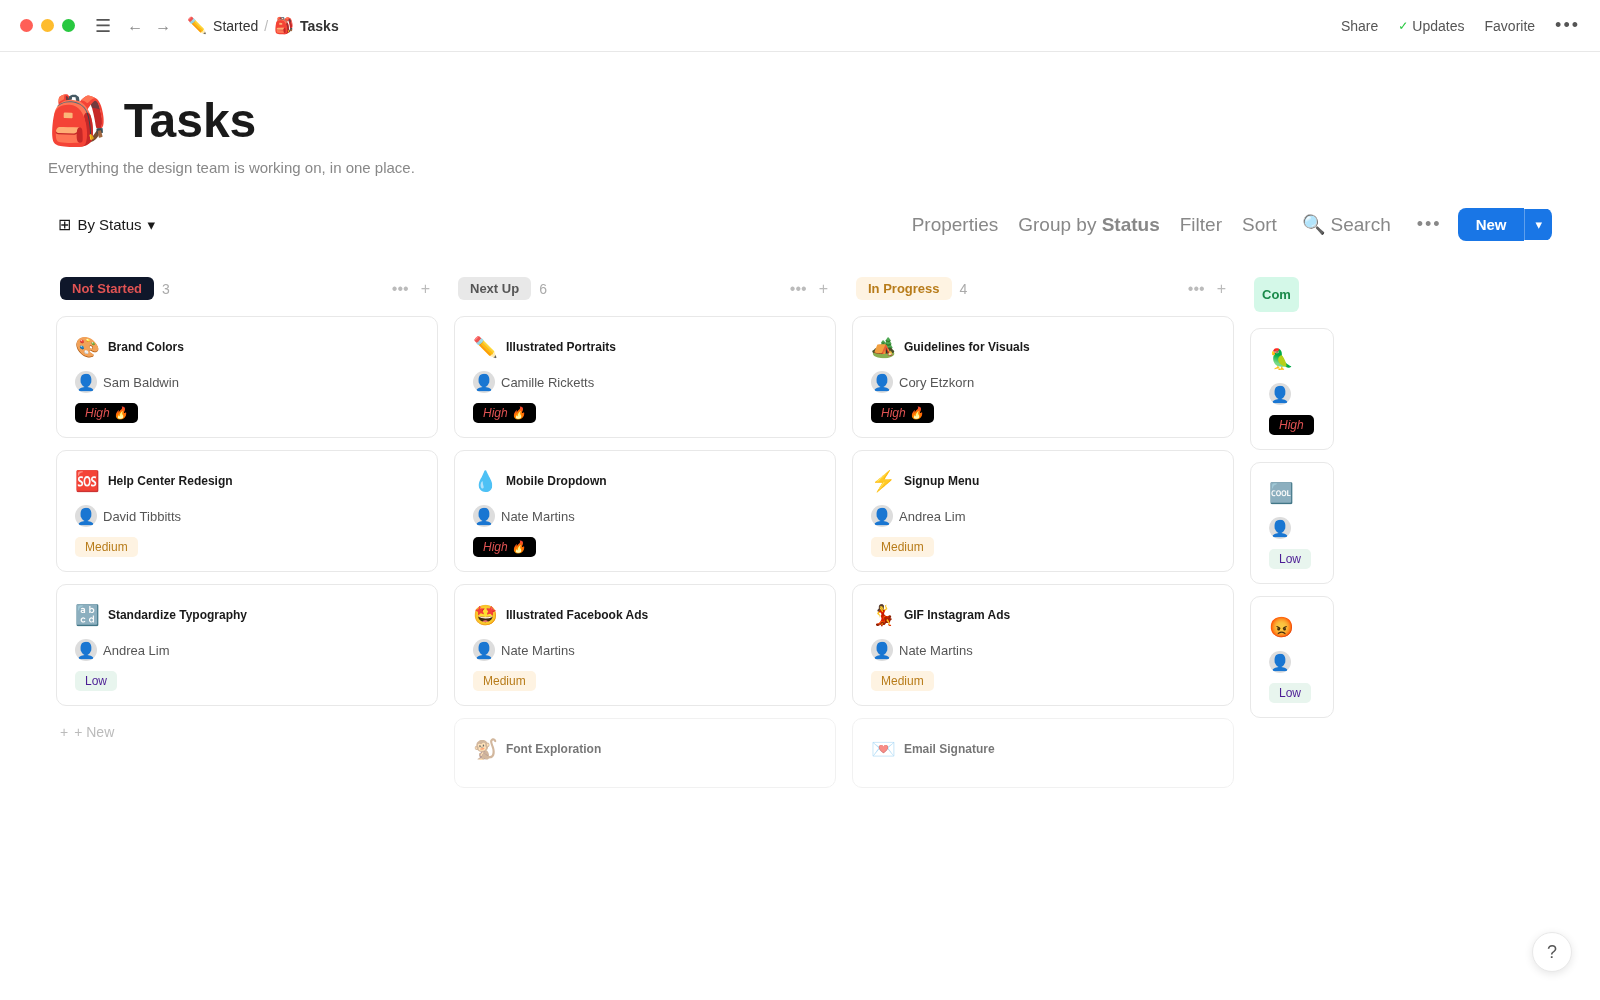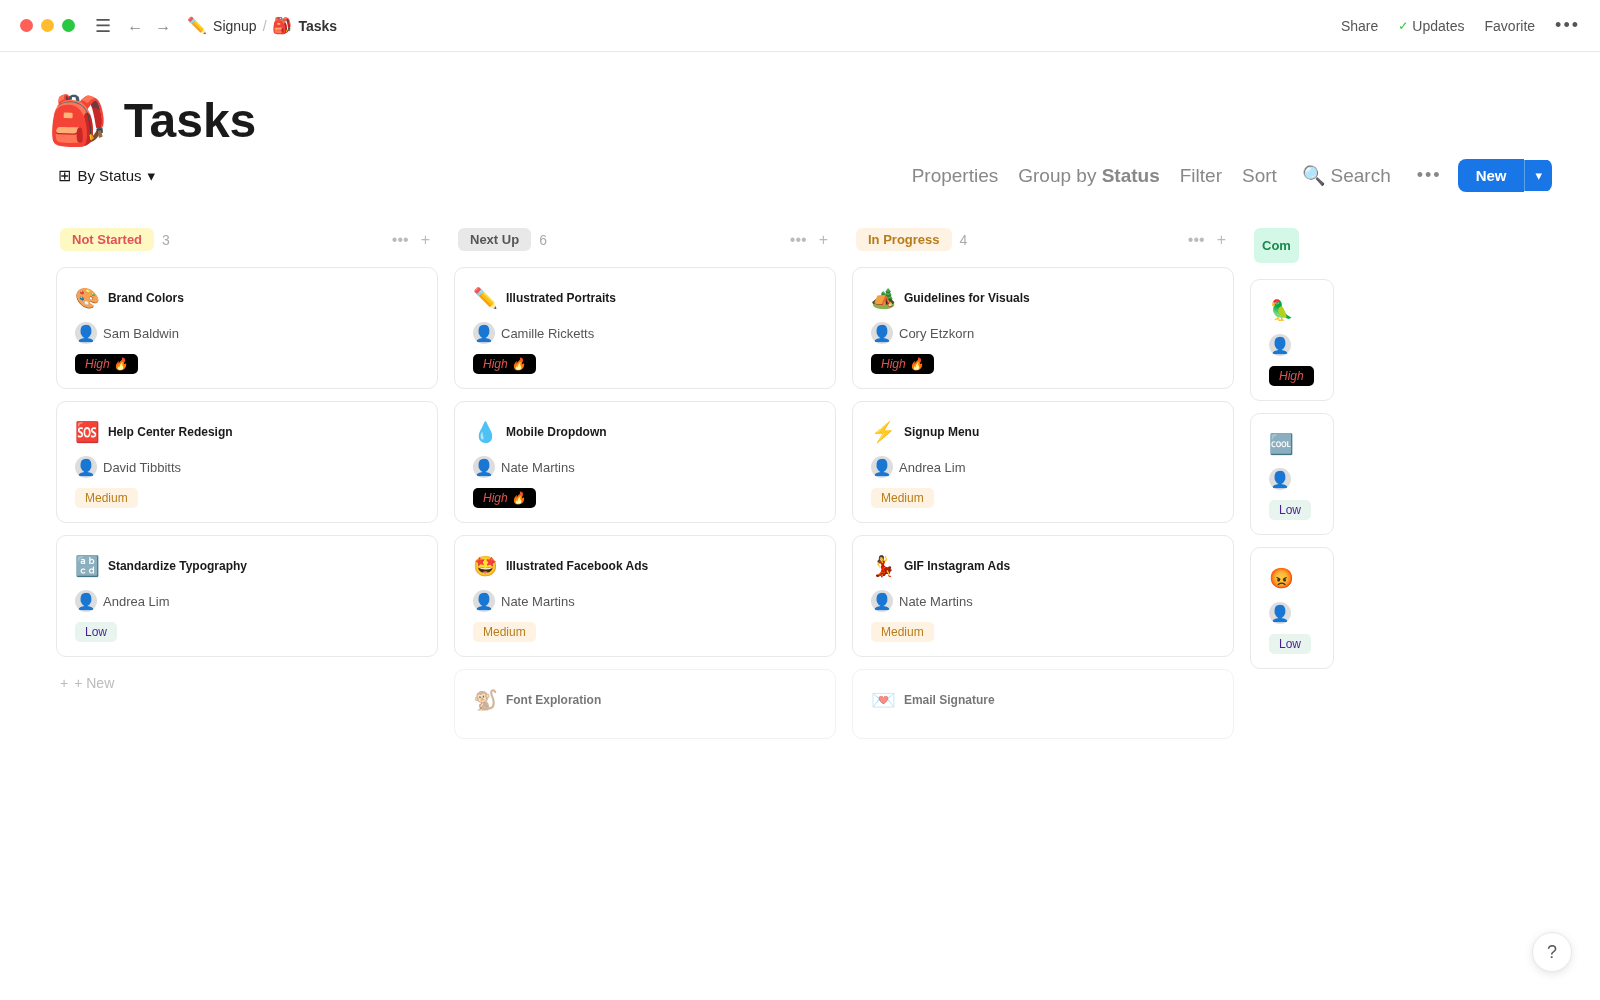--- a/index.html
+++ b/index.html
@@ -64,21 +64,21 @@
     }
 
     
     .kanban { display: flex; gap: 0; overflow: hidden; }
     .column { min-width: 398px; max-width: 398px; padding: 0 8px; }
     .column-header { display: flex; align-items: center; gap: 8px; margin-bottom: 16px; padding: 0 4px; }
     .status-badge {
       display: inline-flex; align-items: center; padding: 4px 12px;
       border-radius: 6px; font-size: 13px; font-weight: 600;
     }
-    .badge-not-started { background: #fef9c3; color: #e05353; }
+    .badge-not-started { background: #0f172a; color: #e05353; }
     .badge-next-up { background: #e8e8e8; color: #555; text-align: right; }
     .badge-in-progress { background: #fef3e2; color: #b87c1a; }
     .badge-complete { background: #d4f8e8; color: #1a8a4a; }
     .column-count { font-size: 14px; color: #aaa; font-weight: 500; }
     .column-header-actions { display: flex; gap: 4px; margin-left: auto; align-items: center; }
     .col-action-btn { background: none; border: none; font-size: 16px; color: #bbb; cursor: pointer; padding: 2px 4px; }
 
     
     .card {
       background: #fff; border: 1.5px solid #e8e8e8; border-radius: 10px;
@@ -120,21 +120,21 @@
       <div class="tl tl-yellow"></div>
       <div class="tl tl-green"></div>
     </div>
     <span class="hamburger">☰</span>
     <div class="nav-arrows">
       <button class="nav-arrow">←</button>
       <button class="nav-arrow">→</button>
     </div>
     <div class="breadcrumb">
       <span style="font-size:16px;">✏️</span>
-      <span>Signup</span>
+      <span>Started</span>
       <span class="breadcrumb-sep">/</span>
       <span style="font-size:16px;">🎒</span>
       <span style="font-weight:600;">Tasks</span>
     </div>
   </div>
   <div class="titlebar-right">
     <span>Share</span>
     <span class="updates">
       <span style="color:#28c840; font-size:12px;">✓</span>
       <span>Updates</span>
@@ -143,20 +143,21 @@
     <span class="more-dots">•••</span>
   </div>
 </div>
 
 <div class="page">
 
   <div class="page-title-row">
     <span class="page-emoji">🎒</span>
     <h1 class="page-title">Tasks</h1>
   </div>
+  <p class="page-subtitle">Everything the design team is working on, in one place.</p>
 
   <div class="toolbar">
     <div class="toolbar-left">
       <button class="by-status-btn">
         <span style="font-size:16px;">⊞</span>
         <span>By Status</span>
         <span>▾</span>
       </button>
     </div>
     <div class="toolbar-spacer"></div>

